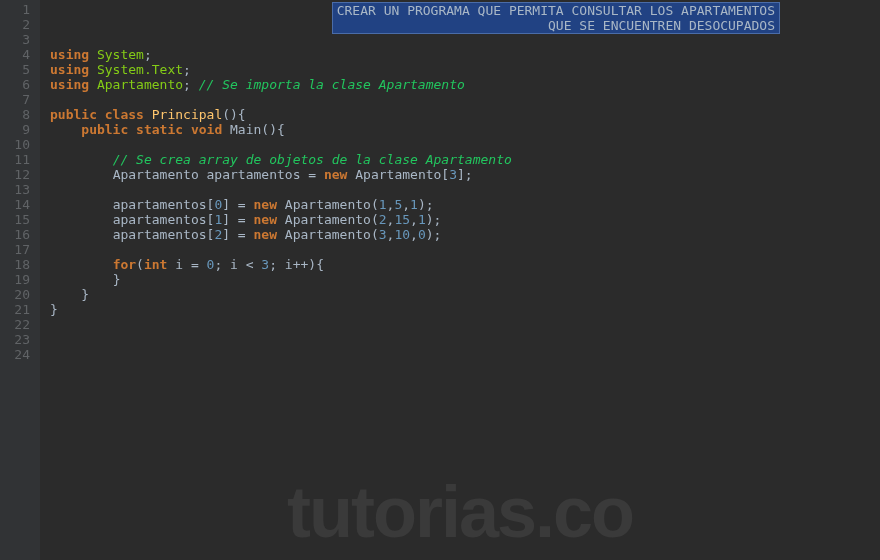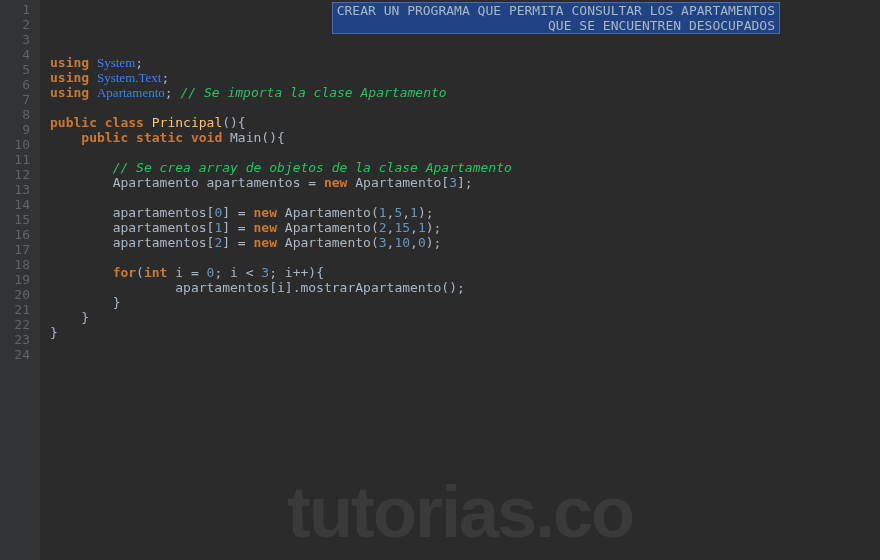--- a/index.html
+++ b/index.html
@@ -26,30 +26,30 @@
       padding-right: 10px;
       padding-top: 2px;
       user-select: none;
     }
     .gutter div {
       height: 15px;
     }
     .code {
       flex: 1;
       padding-left: 10px;
-      padding-top: 10px;
+      padding-top: 2px;
       color: #a9b7c6;
       position: relative;
     }
     .line {
       height: 15px;
       white-space: pre;
     }
     .kw { color: #cc7832; font-weight: bold; }
-    .pkg { color: #3b82f6; font-family: Liberation Serif, serif; }
+    .pkg { color: #84cc16; }
     .cls { color: #ffc66d; text-align: right; }
     .cmt { color: #22c55e; font-style: italic; }
     .num { color: #6897bb; }
     .header-comment {
       position: absolute;
       top: 2px;
       right: 100px;
       background: #214283;
       color: #a9b7c6;
       padding: 0 4px;
@@ -119,20 +119,19 @@
     <div class="line">    <span class="kw">public</span> <span class="kw">static</span> <span class="kw">void</span> <span>Main</span><span>(){</span></div>
     <div class="line"></div>
     <div class="line">        <span class="cmt">// Se crea array de objetos de la clase Apartamento</span></div>
     <div class="line">        <span>Apartamento</span> <span>apartamentos</span><span> = </span><span class="kw">new</span> <span>Apartamento</span><span>[</span><span class="num">3</span><span>];</span></div>
     <div class="line"></div>
     <div class="line">        <span>apartamentos</span><span>[</span><span class="num">0</span><span>]</span><span> = </span><span class="kw">new</span> <span>Apartamento</span><span>(</span><span class="num">1</span><span>,</span><span class="num">5</span><span>,</span><span class="num">1</span><span>);</span></div>
     <div class="line">        <span>apartamentos</span><span>[</span><span class="num">1</span><span>]</span><span> = </span><span class="kw">new</span> <span>Apartamento</span><span>(</span><span class="num">2</span><span>,</span><span class="num">15</span><span>,</span><span class="num">1</span><span>);</span></div>
     <div class="line">        <span>apartamentos</span><span>[</span><span class="num">2</span><span>]</span><span> = </span><span class="kw">new</span> <span>Apartamento</span><span>(</span><span class="num">3</span><span>,</span><span class="num">10</span><span>,</span><span class="num">0</span><span>);</span></div>
     <div class="line"></div>
     <div class="line">        <span class="kw">for</span><span>(</span><span class="kw">int</span><span> i = </span><span class="num">0</span><span>; i &lt; </span><span class="num">3</span><span>; i++){</span></div>
-    <div class="line">                <span>apartamentos[i].mostrarApartamento();</span></div>
     <div class="line">        <span>}</span></div>
     <div class="line">    <span>}</span></div>
     <div class="line"><span>}</span></div>
 
     <div class="watermark">tutorias.co</div>
   </div>
 </div>
 
 </body></html>

